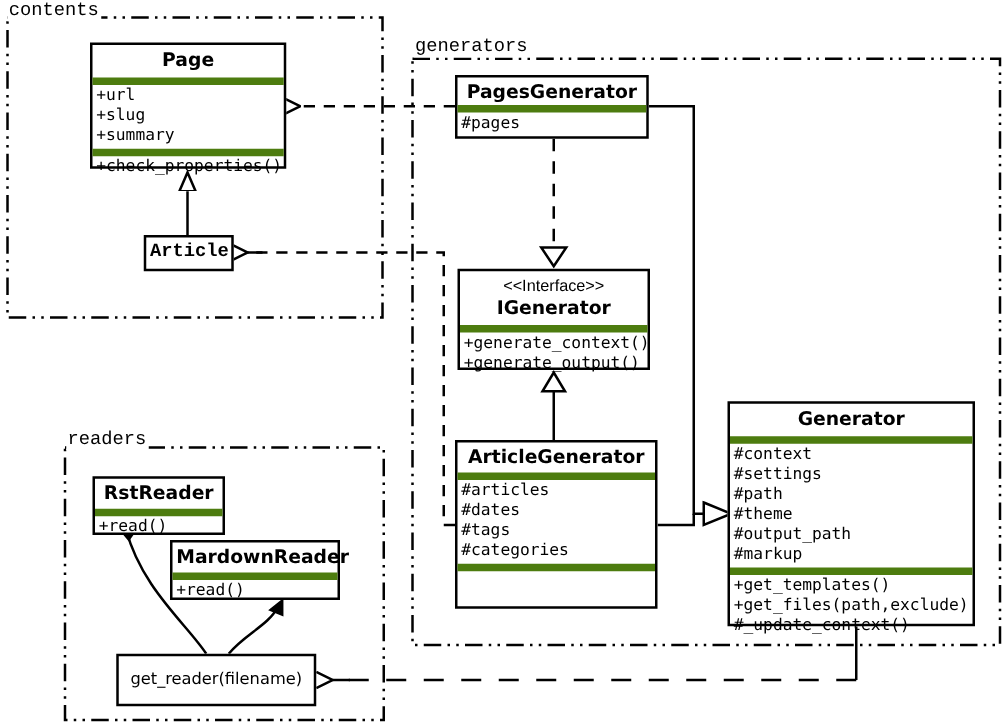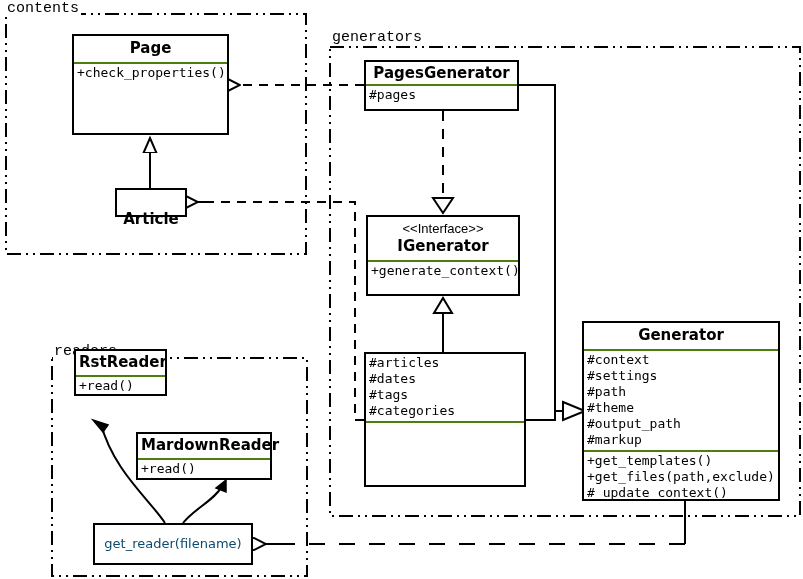--- a/index.html
+++ b/index.html
@@ -24,21 +24,21 @@
   }
   .uml-box {
     position: absolute;
     box-sizing: border-box;
     border: 2px solid #000000;
     background: #ffffff;
     z-index: 5;
   }
   .uml-compartment {
     box-sizing: border-box;
-    border-bottom: 2px solid #4d7c0f;
+    border-bottom: 6px solid #4d7c0f;
     padding: 1px 3px 2px 3px;
   }
   .uml-compartment.last {
     border-bottom: none;
   }
   .uml-title {
     text-align: center;
     font-weight: bold;
     font-size: 15px;
     line-height: 19px;
@@ -58,21 +58,21 @@
     font-size: 13px;
     line-height: 16px;
     font-family: "DejaVu Sans Mono", monospace;
     color: #000000;
     white-space: pre;
   }
   .plain-box-label {
     font-size: 13px;
     line-height: 16px;
     font-family: "DejaVu Sans", sans-serif;
-    color: #0c4a6e;
+    color: #000000;
     text-align: center;
   }
   .pkg-label {
     position: absolute;
     font-size: 15px;
     line-height: 17px;
     font-family: Liberation Mono, monospace;
     color: #000000;
     background: #ffffff;
     z-index: 4;
@@ -163,47 +163,54 @@
       <line x1="280" y1="544" x2="266" y2="544" stroke-dasharray="0" marker-end="url(#open-arrow)"></line>
     </g>
   </svg>
 
   <div class="pkg-label" style="left:6px; top:0px;">contents</div>
   <div class="pkg-label" style="left:331px; top:29px;">generators</div>
   <div class="pkg-label" style="left:53px; top:343px;">readers</div>
 
   <div class="uml-box" style="left:72px; top:34px; width:157px; height:101px;">
     <div class="uml-compartment uml-title">Page</div>
+    <div class="uml-compartment">
+      <div class="uml-member">+url</div>
+      <div class="uml-member">+slug</div>
+      <div class="uml-member">+summary</div>
+    </div>
     <div class="uml-compartment last">
       <div class="uml-member">+check_properties()</div>
     </div>
   </div>
 
   <div class="uml-box" style="left:115px; top:188px; width:72px; height:29px;">
-    <div class="uml-compartment uml-title last" style="padding-top:20px;">Article</div>
+    <div class="uml-compartment uml-title last" style="padding-top:2px;font-family:Liberation Mono, monospace;">Article</div>
   </div>
 
   <div class="uml-box" style="left:364px; top:60px; width:155px; height:51px;">
     <div class="uml-compartment uml-title" style="padding-top:2px; padding-bottom:1px;">PagesGenerator</div>
     <div class="uml-compartment last">
       <div class="uml-member">#pages</div>
     </div>
   </div>
 
   <div class="uml-box" style="left:366px; top:215px; width:154px; height:81px;">
     <div class="uml-compartment" style="padding-top:3px; padding-bottom:4px;">
       <div class="uml-stereotype">&lt;&lt;Interface&gt;&gt;</div>
       <div class="uml-title" style="padding:0;">IGenerator</div>
     </div>
     <div class="uml-compartment last">
       <div class="uml-member">+generate_context()</div>
+      <div class="uml-member">+generate_output()</div>
     </div>
   </div>
 
   <div class="uml-box" style="left:364px; top:352px; width:162px; height:135px;">
+    <div class="uml-compartment uml-title" style="padding-top:2px; padding-bottom:3px;">ArticleGenerator</div>
     <div class="uml-compartment">
       <div class="uml-member">#articles</div>
       <div class="uml-member">#dates</div>
       <div class="uml-member">#tags</div>
       <div class="uml-member">#categories</div>
     </div>
   </div>
 
   <div class="uml-box" style="left:582px; top:321px; width:198px; height:180px;">
     <div class="uml-compartment uml-title">Generator</div>
@@ -215,21 +222,21 @@
       <div class="uml-member">#output_path</div>
       <div class="uml-member">#markup</div>
     </div>
     <div class="uml-compartment last">
       <div class="uml-member">+get_templates()</div>
       <div class="uml-member">+get_files(path,exclude)</div>
       <div class="uml-member">#_update_context()</div>
     </div>
   </div>
 
-  <div class="uml-box" style="left:74px; top:349px; width:93px; height:47px;">
+  <div class="uml-box" style="left:74px; top:381px; width:106px; height:47px;">
     <div class="uml-compartment uml-title" style="padding-top:2px; padding-bottom:3px;">RstReader</div>
     <div class="uml-compartment last">
       <div class="uml-member">+read()</div>
     </div>
   </div>
 
   <div class="uml-box" style="left:136px; top:432px; width:136px; height:48px;">
     <div class="uml-compartment uml-title" style="padding-top:2px; padding-bottom:3px;">MardownReader</div>
     <div class="uml-compartment last">
       <div class="uml-member">+read()</div>

